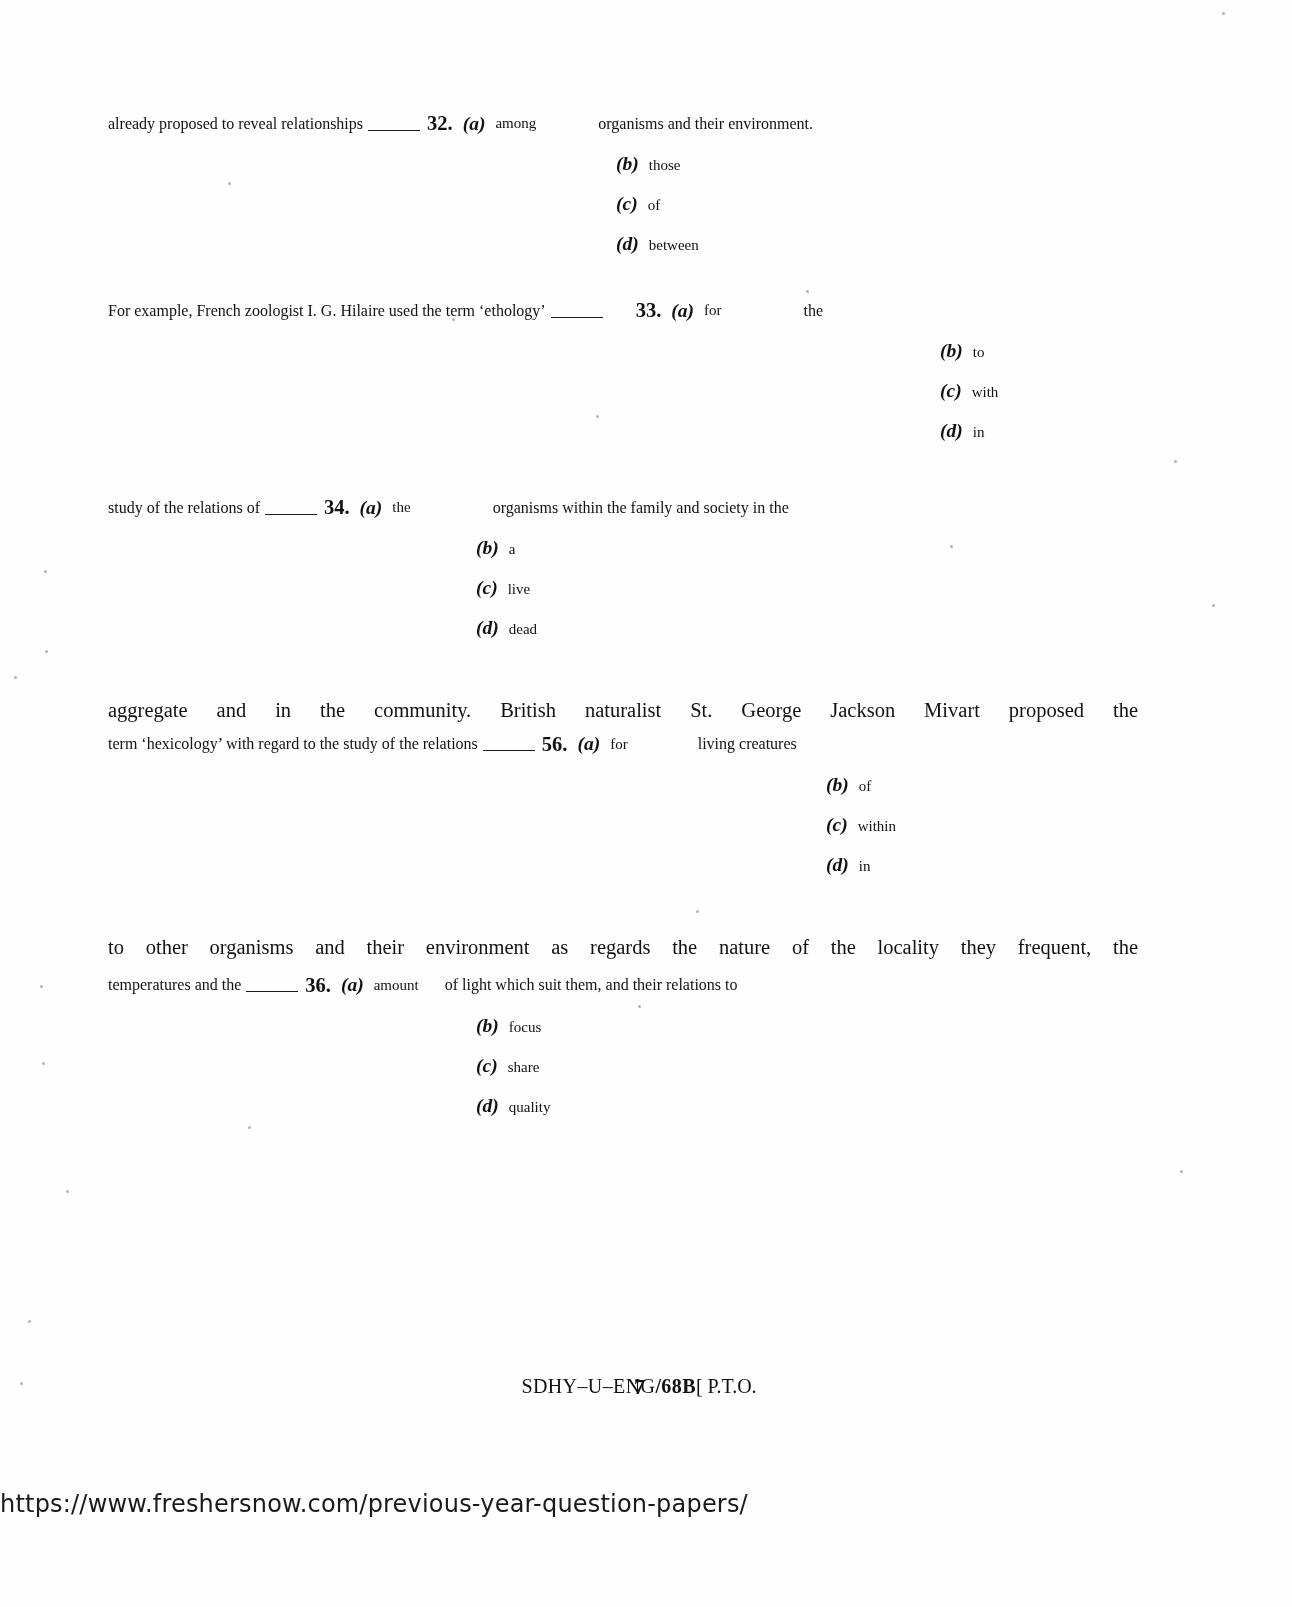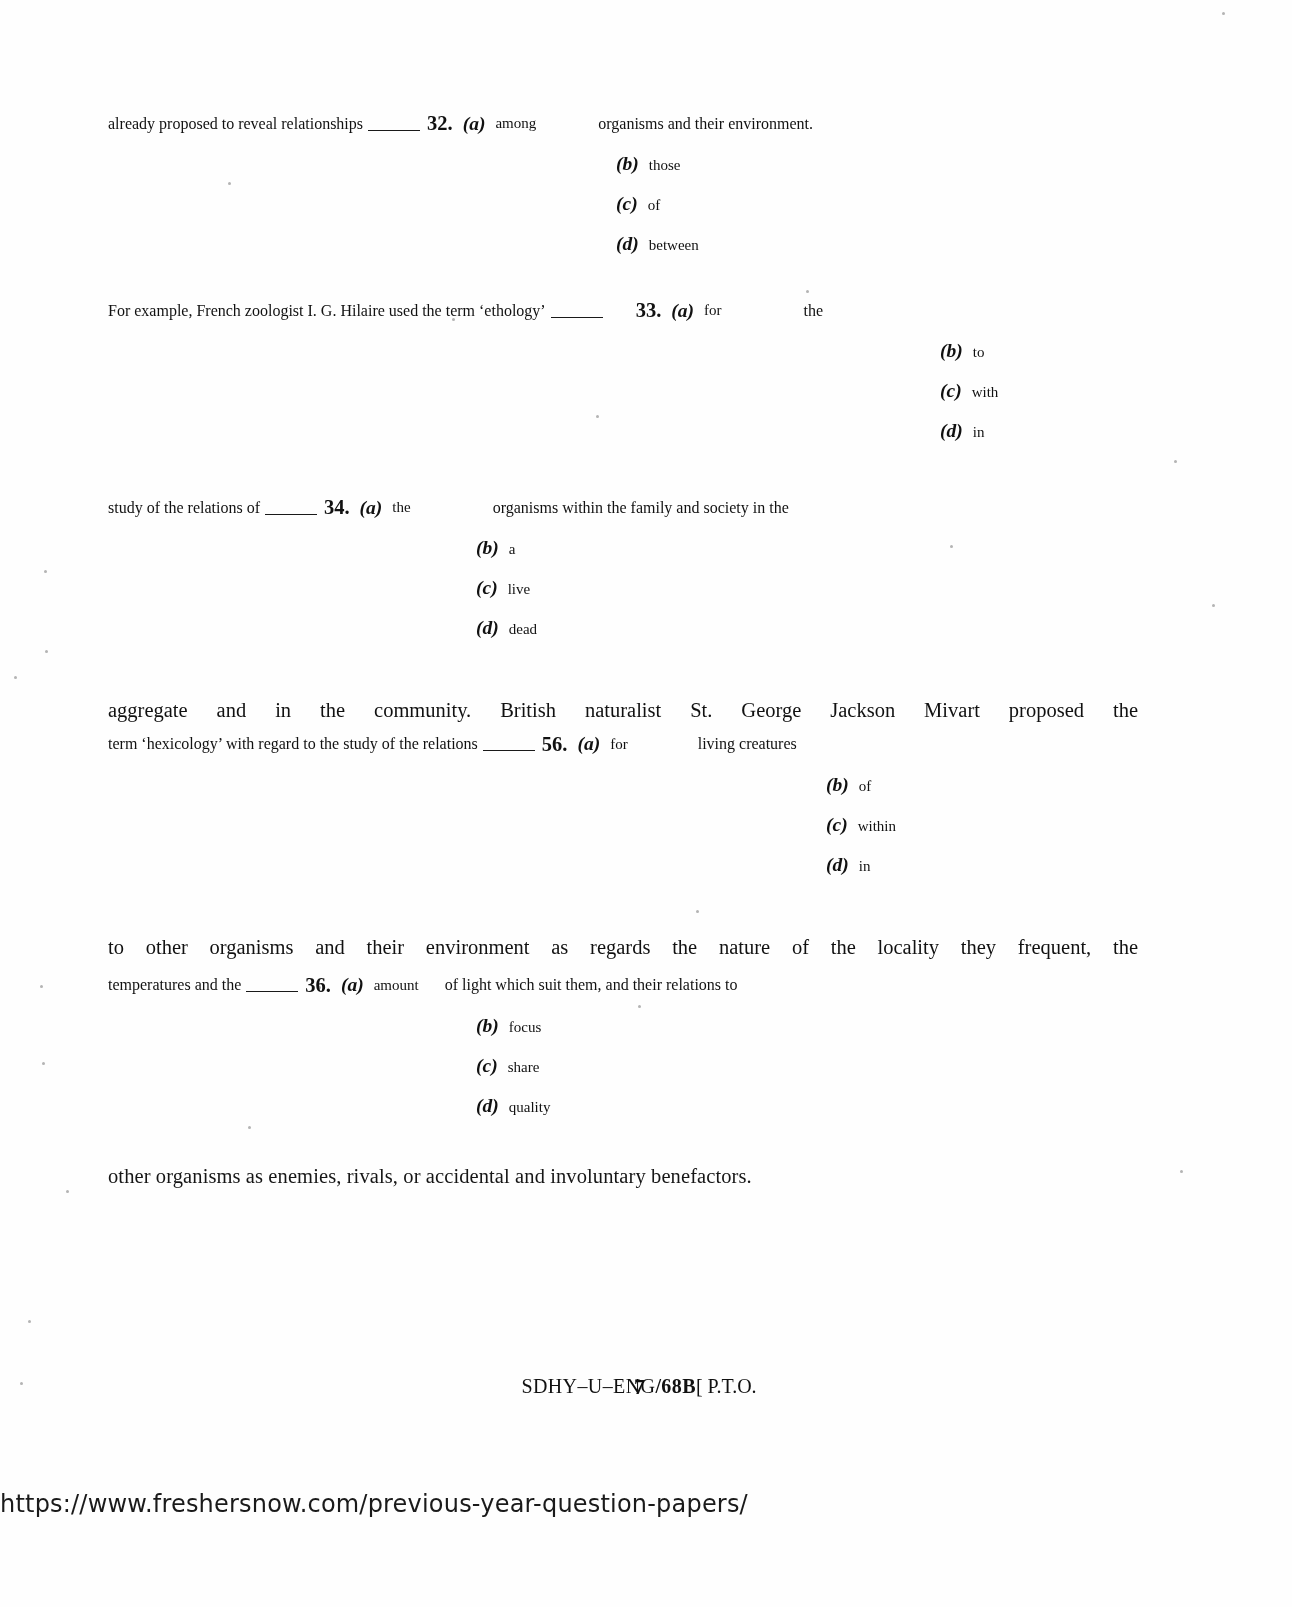--- a/index.html
+++ b/index.html
@@ -298,21 +298,20 @@
         </div>
         <div class="opt-row">
           <span class="optlabel">(d)</span>
           <span class="opttext">quality</span>
         </div>
       </div>
     </div>
 
     <div class="gap-md"></div>
 
-    <div class="para">other organisms as enemies, rivals, or accidental and involuntary benefactors.</div>
 
   </div>
 
   <div class="footer">
     <div class="footer-code"><span>SDHY–U–ENG</span><b>/68B</b></div>
     <div class="footer-page">7</div>
     <div class="footer-pto">[ P.T.O.</div>
   </div>
 
   <div class="url-bar">https://www.freshersnow.com/previous-year-question-papers/</div>

